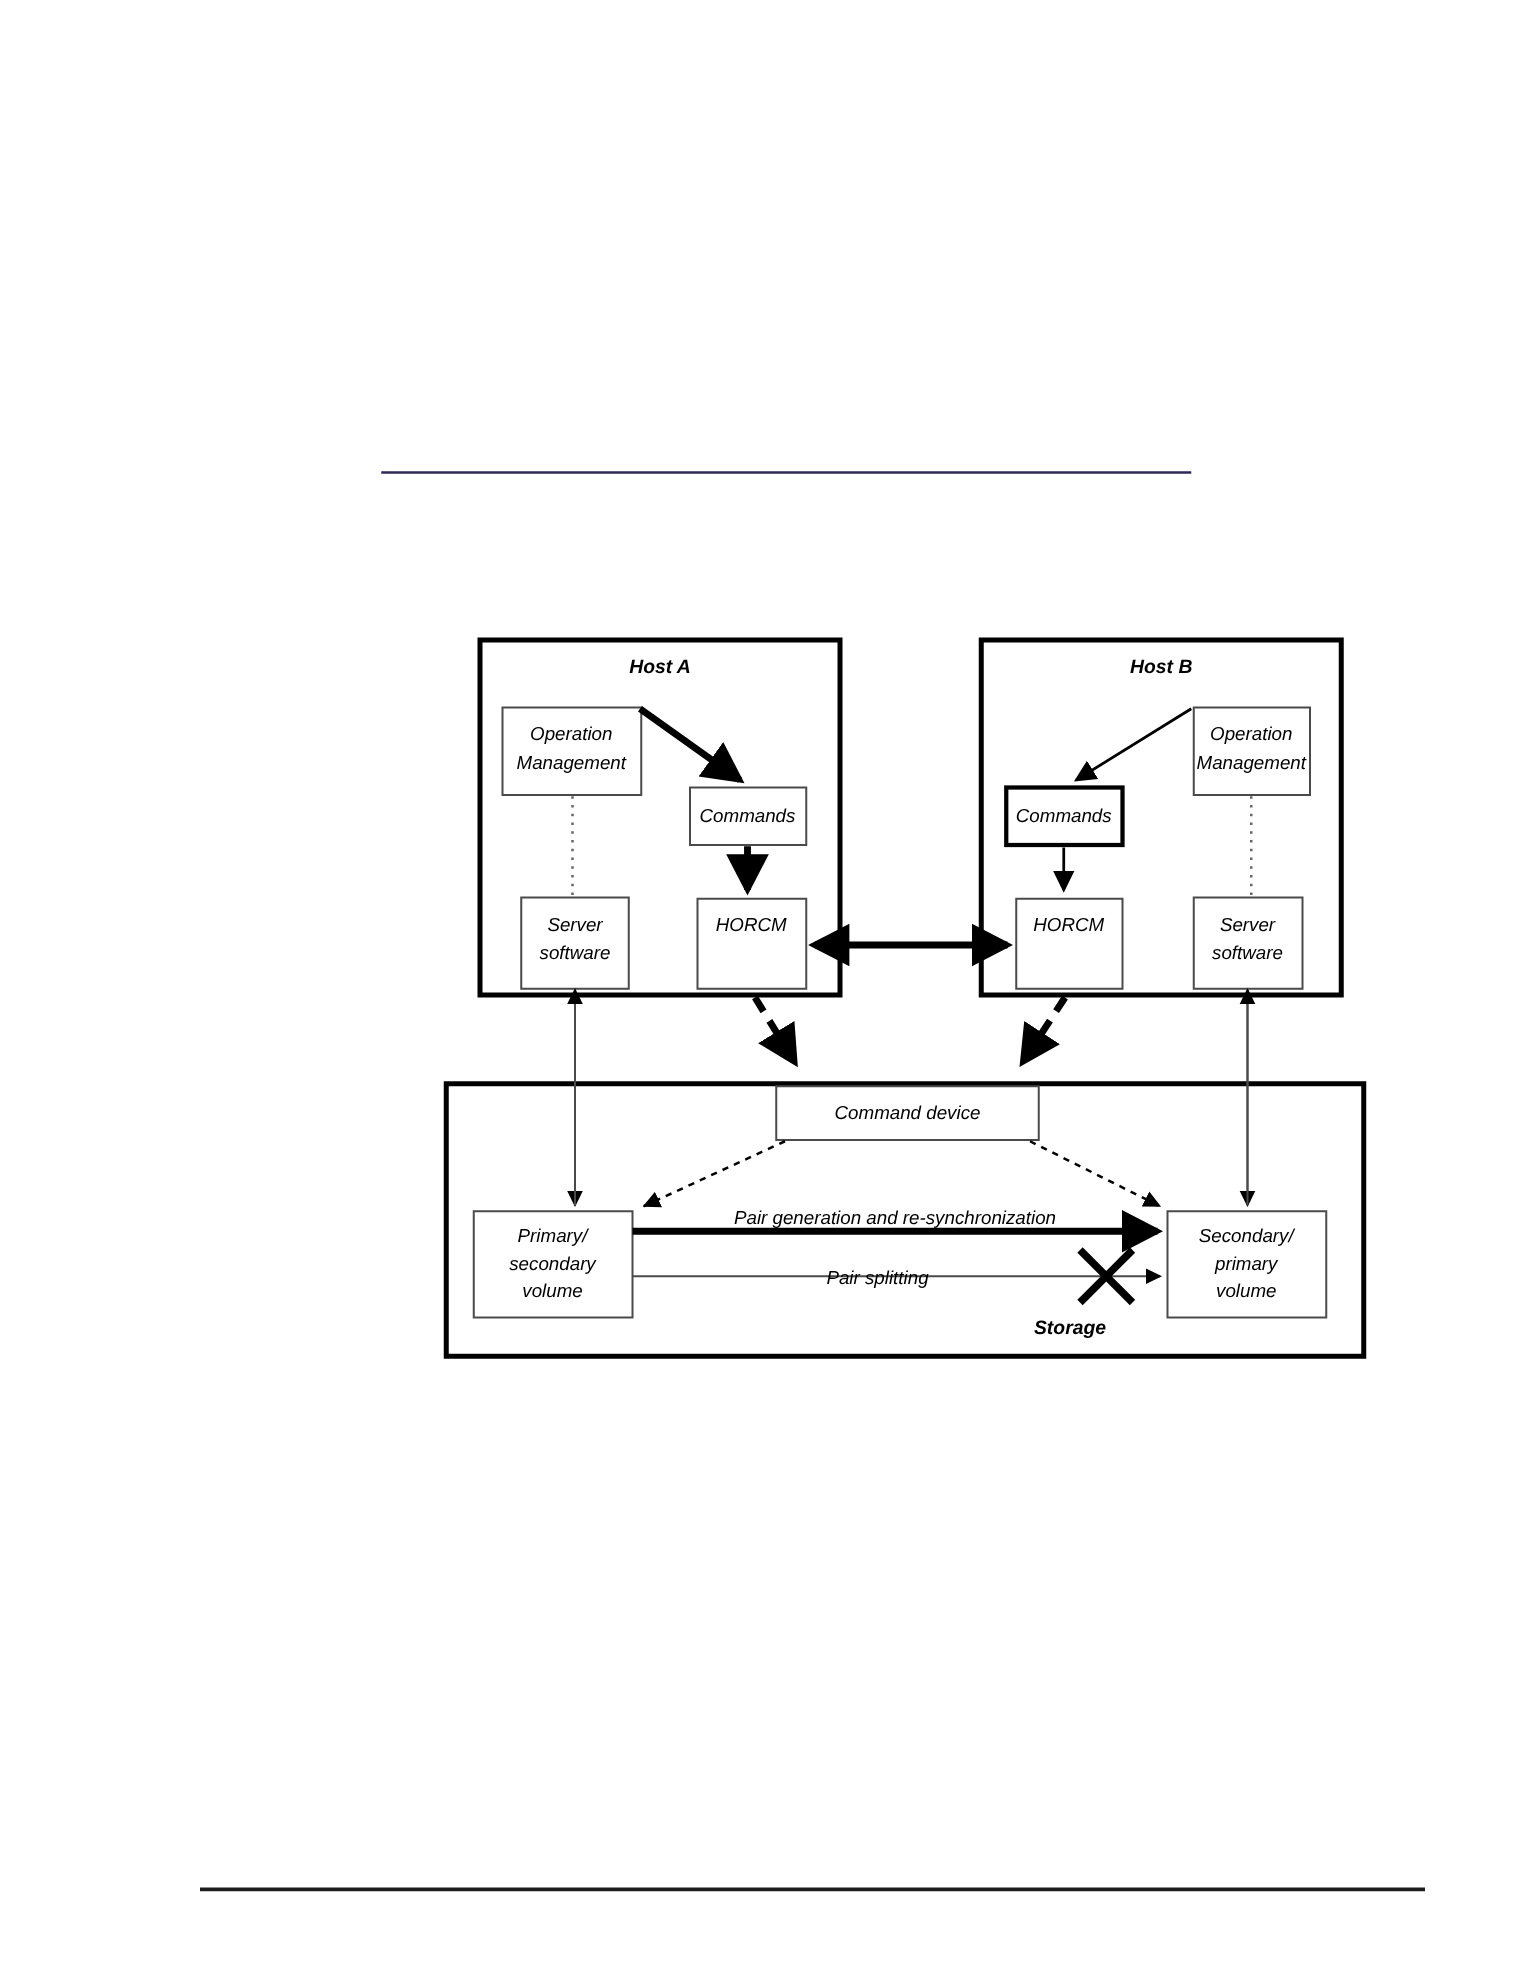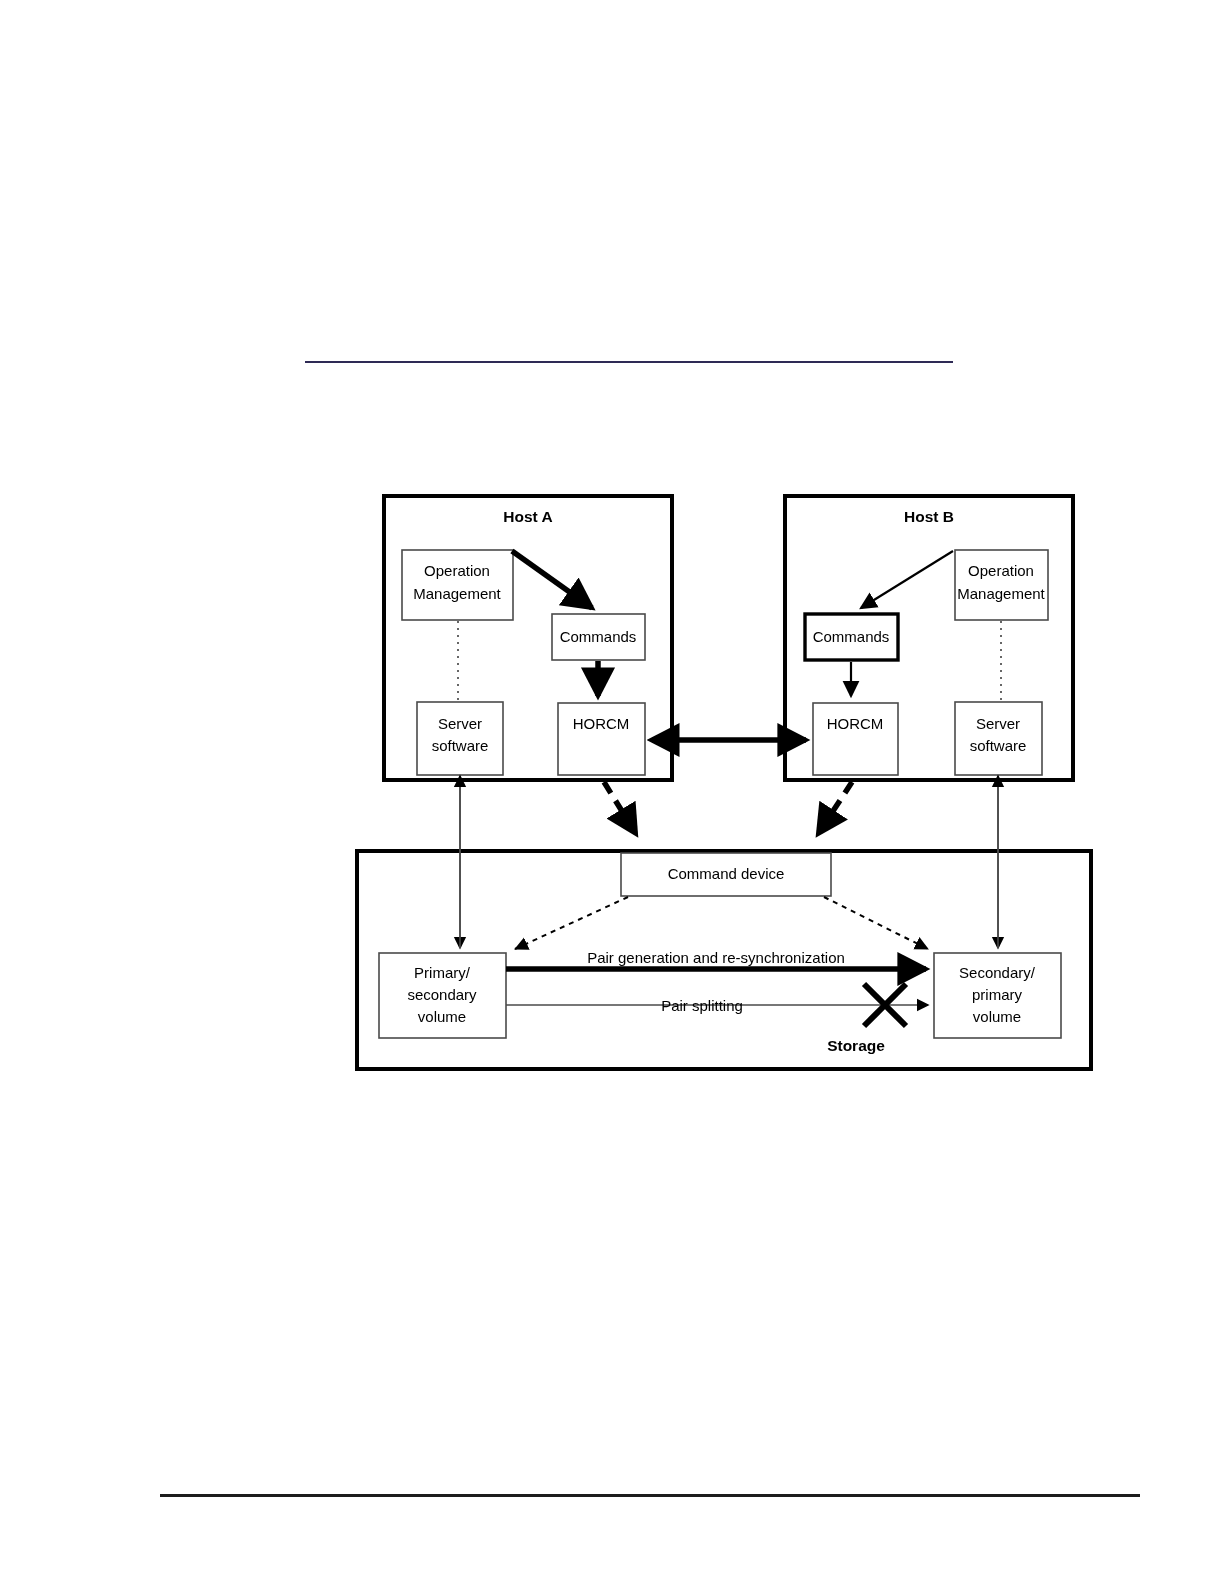--- a/index.html
+++ b/index.html
@@ -9,23 +9,24 @@
   }
   body {
     width: 1224px;
     height: 1584px;
     position: relative;
     font-family: "Liberation Sans", sans-serif;
     overflow: hidden;
   }
   #page {
     position: absolute;
-    left: 0; top: 0;
+    left: 0; top: 16px;
     width: 1224px;
     height: 1380px;
+    font-style: italic;
   }
   .rule-top {
     position: absolute;
     left: 305px;
     top: 361px;
     width: 648px;
     height: 2px;
     background: #2e2a55;
   }
   .rule-bottom {

